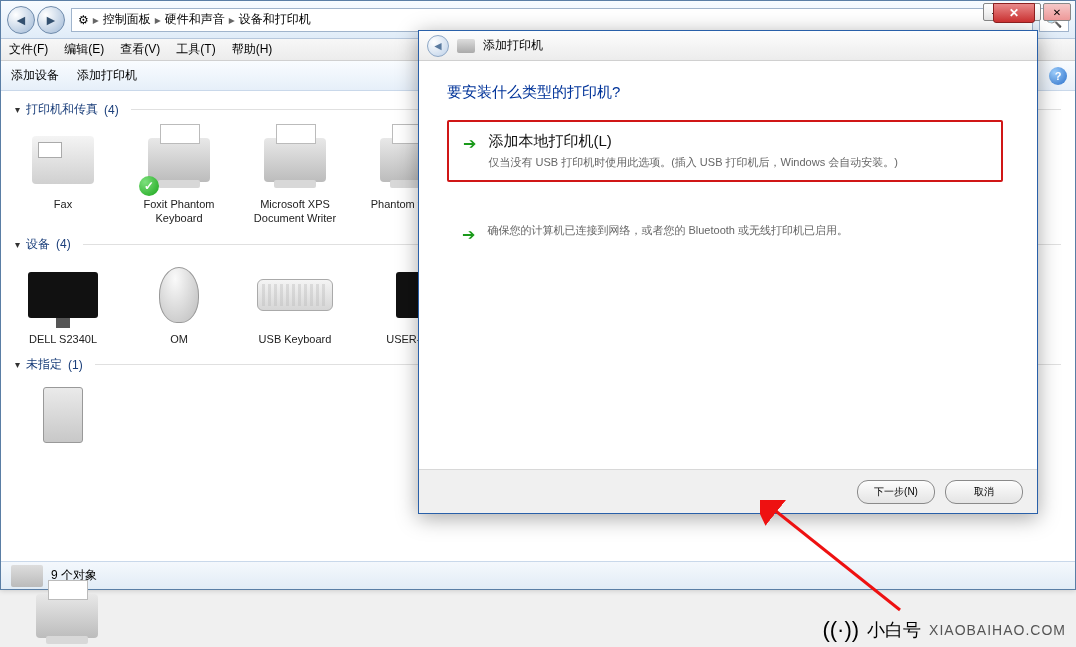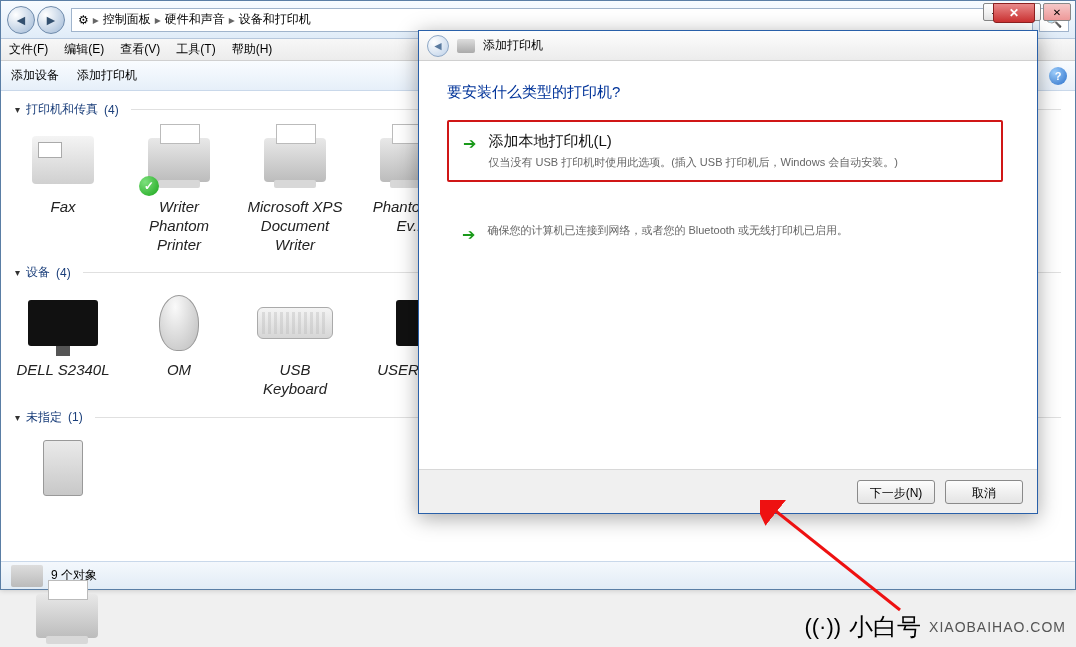--- a/index.html
+++ b/index.html
@@ -32,21 +32,21 @@
 .group { margin-bottom: 10px; }
 .group-header { display: flex; align-items: center; gap: 6px; margin-bottom: 8px; }
 .group-header .tri { font-size: 10px; color: #333; }
 .group-header .gname { color: #1a3e7a; }
 .group-header .gcount { color: #1a3e7a; }
 .group-header .line { flex: 1; height: 1px; background: #e0e0e0; margin-left: 6px; }
 
 .items { display: flex; gap: 20px; flex-wrap: wrap; }
 .item { width: 96px; display: flex; flex-direction: column; align-items: center; gap: 4px; text-align: center; }
 .item .icon { width: 76px; height: 68px; display: flex; align-items: center; justify-content: center; position: relative; }
-.item .label { font-size: 15px; color: #222; line-height: 1.25; word-break: break-word; font-style: italic; }
+.item .label { font-size: 11px; color: #222; line-height: 1.25; word-break: break-word; }
 
 .printer-icon { width: 62px; height: 44px; background: linear-gradient(#e8e8e8,#bcbcbc); border-radius: 4px; position: relative; }
 .printer-icon::before { content: ""; position: absolute; top: -14px; left: 12px; width: 38px; height: 18px; background: #fff; border: 1px solid #bbb; }
 .printer-icon::after { content: ""; position: absolute; bottom: -6px; left: 10px; width: 42px; height: 8px; background: #d8d8d8; border-radius: 2px; }
 .fax-icon { width: 62px; height: 48px; background: linear-gradient(#f4f4f4,#d0d0d0); border-radius: 4px; position: relative; }
 .fax-icon::before { content: ""; position: absolute; top: 6px; left: 6px; width: 22px; height: 14px; background: #fff; border: 1px solid #aaa; }
 .check-badge { position: absolute; bottom: -2px; left: -2px; width: 20px; height: 20px; border-radius: 50%; background: radial-gradient(circle at 30% 30%, #7de07d, #1aa51a); color: #fff; display: flex; align-items: center; justify-content: center; font-size: 12px; font-weight: bold; }
 .monitor-icon { width: 70px; height: 46px; background: #111; border-radius: 3px; position: relative; }
 .monitor-icon::after { content: ""; position: absolute; bottom: -10px; left: 28px; width: 14px; height: 10px; background: #555; }
 .mouse-icon { width: 40px; height: 56px; background: radial-gradient(ellipse at 40% 20%, #fafafa, #bcbcbc); border-radius: 50% 50% 45% 45%; border: 1px solid #999; }
@@ -66,29 +66,29 @@
 
 .dlg-body { padding: 22px 34px 0 28px; }
 .dlg-heading { color: #003399; font-size: 15px; margin-bottom: 18px; }
 .option { border: 1px solid transparent; padding: 10px 14px; display: flex; gap: 12px; align-items: flex-start; cursor: pointer; margin-bottom: 30px; }
 .option.highlight { border: 2px solid #d01616; border-radius: 2px; }
 .option .arrow { color: #1a9a1a; font-size: 16px; margin-top: 2px; }
 .option .opt-title { color: #111; font-size: 15px; margin-bottom: 4px; }
 .option .opt-desc { color: #666; font-size: 11px; line-height: 1.4; text-align: center; }
 
 .dlg-footer { position: absolute; bottom: 0; left: 0; right: 0; height: 44px; background: #f0f0f0; border-top: 1px solid #d8d8d8; display: flex; align-items: center; justify-content: flex-end; padding: 0 14px; gap: 10px; }
-.dlg-btn { min-width: 78px; height: 24px; background: linear-gradient(#fdfdfd,#e4e4e4); border: 1px solid #8a8a8a; border-radius: 3px; font-size: 12px; cursor: pointer; padding: 4px 10px; }
+.dlg-btn { min-width: 78px; height: 24px; background: linear-gradient(#fdfdfd,#e4e4e4); border: 1px solid #8a8a8a; border-radius: 11px; font-size: 10px; cursor: pointer; padding: 4px 10px; }
 
 
 .red-arrow { position: absolute; z-index: 6; pointer-events: none; }
 
 
 .branding { position: absolute; bottom: 4px; right: 10px; z-index: 7; display: flex; align-items: center; gap: 8px; font-family: "Microsoft YaHei", sans-serif; }
 .branding .logo { font-size: 22px; }
-.branding .cn { font-size: 24px; }
+.branding .cn { font-size: 18px; }
 .branding .en { font-size: 14px; color: #555; letter-spacing: 1px; }
 
 
 .extra-printer { position: absolute; left: 36px; top: 594px; width: 60px; height: 44px; z-index: 3; }
 </style>
 </head>
 <body>
 
 <div class="watermark">
     <span>@小白号</span>
@@ -265,21 +265,21 @@
           <div class="icon">
               <div class="fax-icon"></div>
             </div>
           <div class="label">Fax</div>
         </div>
         <div class="item">
           <div class="icon">
               <div class="printer-icon"></div>
               <div class="check-badge">✓</div>
             </div>
-          <div class="label">Writer Phantom Printer</div>
+          <div class="label">Foxit Phantom Keyboard</div>
         </div>
         <div class="item">
           <div class="icon">
               <div class="printer-icon"></div>
             </div>
           <div class="label">Microsoft XPS Document Writer</div>
         </div>
         <div class="item">
           <div class="icon">
               <div class="printer-icon"></div>

